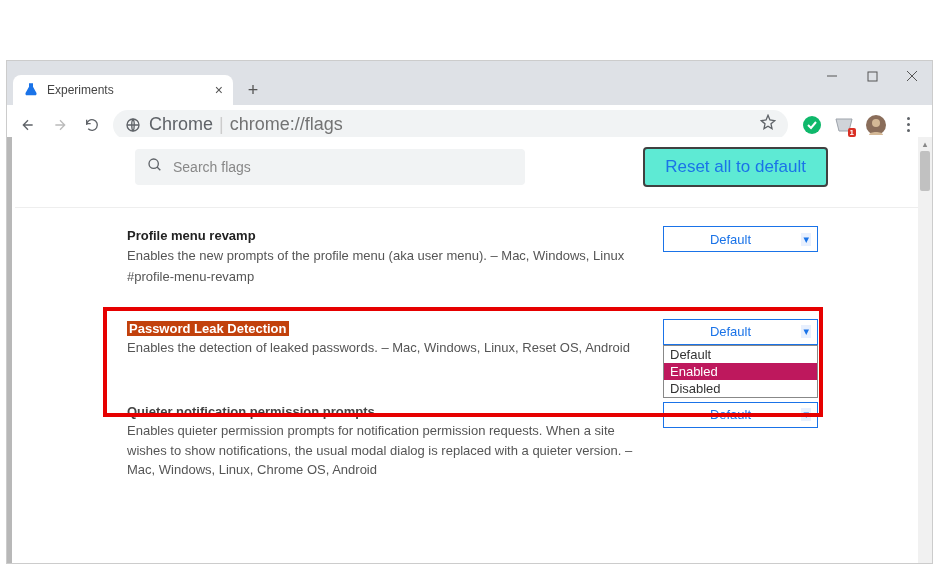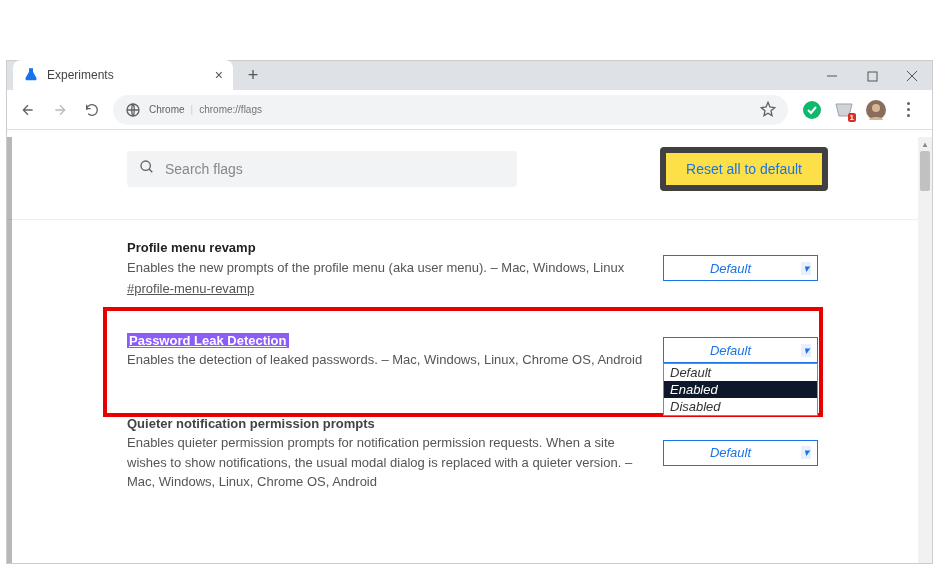--- a/index.html
+++ b/index.html
@@ -1,69 +1,69 @@
 <!DOCTYPE html>
 <html><head>
   <meta charset="utf-8">
   <style>
     * { margin: 0; padding: 0; box-sizing: border-box; font-family: "Segoe UI", Arial, sans-serif; }
     body { background: #fff; }
     .window { width: 933px; height: 564px; position: relative; background: #fff; }
     .browser { position: absolute; left: 6px; top: 60px; right: 0; bottom: 0; border: 1px solid #ccc; background: #fff; }
-    .titlebar { height: 29px; background: #dee1e6; display: flex; align-items: flex-end; position: relative; }
+    .titlebar { height: 44px; background: #dee1e6; display: flex; align-items: flex-end; position: relative; }
     .tab { background: #fff; height: 30px; margin-left: 6px; border-radius: 8px 8px 0 0; display: flex; align-items: center; padding: 0 10px 0 10px; width: 220px; font-size: 12px; color: #444; position: relative; }
     .tab-icon { width: 16px; height: 16px; margin-right: 8px; color: #1a73e8; }
     .tab-close { margin-left: auto; font-size: 14px; color: #555; cursor: pointer; }
     .new-tab { width: 28px; height: 28px; display: flex; align-items: center; justify-content: center; font-size: 18px; color: #555; margin-left: 6px; margin-bottom: 1px; cursor: pointer; }
     .win-controls { position: absolute; right: 0; top: 0; height: 30px; display: flex; }
     .win-btn { width: 40px; display: flex; align-items: center; justify-content: center; color: #555; cursor: pointer; }
     .toolbar { height: 40px; border-bottom: 1px solid #e0e0e0; display: flex; align-items: center; padding: 0 6px; gap: 2px; background: #fff; }
     .nav-btn { width: 30px; height: 30px; display: flex; align-items: center; justify-content: center; color: #5f6368; border-radius: 50%; cursor: pointer; }
     .nav-btn.disabled { color: #bbb; }
-    .address-bar { flex: 1; height: 30px; background: #f1f3f4; border-radius: 15px; display: flex; align-items: center; padding: 0 12px; margin: 0 4px; font-size: 10px; color: #5f6368; }
+    .address-bar { flex: 1; height: 30px; background: #f1f3f4; border-radius: 15px; display: flex; align-items: center; padding: 0 12px; margin: 0 4px; font-size: 18px; color: #5f6368; }
     .addr-icon { width: 16px; height: 16px; margin-right: 8px; color: #5f6368; }
     .addr-text { color: #737373; }
     .addr-prefix { font-weight: 500; }
     .addr-sep { color: #ccc; margin: 0 6px; }
     .star-icon { margin-left: auto; color: #5f6368; cursor: pointer; }
     .ext-icons { display: flex; align-items: center; gap: 12px; padding: 0 8px; }
     .ext { width: 20px; height: 20px; cursor: pointer; position: relative; }
     .menu-dots { width: 20px; display: flex; flex-direction: column; align-items: center; gap: 3px; cursor: pointer; }
     .menu-dots span { width: 3px; height: 3px; border-radius: 50%; background: #5f6368; }
 
     .viewport { position: absolute; top: 76px; left: 0; right: 0; bottom: 0; overflow: hidden; background: #fff; }
     .scrollbar-track { position: absolute; right: 0; top: 0; width: 14px; height: 100%; background: #f1f1f1; }
     .scrollbar-thumb { position: absolute; right: 2px; top: 0; width: 10px; height: 40px; background: #c1c1c1; border-radius: 2px; }
     .scrollbar-arrow { position: absolute; right: 0; width: 14px; height: 14px; display:flex; align-items:center; justify-content:center; font-size: 9px; color: #888;}
     .scrollbar-arrow.up { top: 0; }
 
     .flags-content { padding: 0 0 0 0; margin-right: 14px; }
     .left-edge { position: absolute; left: 0; top: 76px; width: 5px; bottom: 0; background: #333; opacity: 0.35; }
 
-    .topbar { display: flex; align-items: center; padding: 10px 90px 28px 120px; border-bottom: 1px solid #eee; gap: 31px; }
+    .topbar { display: flex; align-items: center; padding: 10px 90px 20px 120px; border-bottom: 1px solid #eee; gap: 31px; margin-left: 8px; }
     .search-container { flex: 1; max-width: 390px; background: #f1f3f4; border-radius: 4px; height: 36px; display: flex; align-items: center; padding: 0 12px; }
     .search-icon { color: #5f6368; margin-right: 10px; }
     .search-input { border: none; background: transparent; outline: none; font-size: 14px; flex: 1; color: #333; }
     .search-input::placeholder { color: #888; }
-    .reset-btn { margin-left: auto; border: 6px solid #404040; background: #fde047; color: #1a73e8; font-size: 14px; font-weight: 500; padding: 8px 20px; border-radius: 4px; cursor: pointer; }
+    .reset-btn { margin-left: auto; border: 2px solid #404040; background: #5eead4; color: #1a73e8; font-size: 17px; font-weight: 500; padding: 8px 20px; border-radius: 4px; cursor: pointer; }
 
     .flags-list { padding: 18px 100px 0 120px; }
-    .flag-item { display: flex; gap: 20px; margin-bottom: 32px; position: relative; align-items: center; }
+    .flag-item { display: flex; gap: 20px; margin-bottom: 32px; position: relative; }
     .flag-text { flex: 1; font-size: 13px; color: #555; line-height: 1.5; }
     .flag-title { font-weight: 600; color: #222; font-size: 13px; display: inline; }
-    .flag-title.highlighted { background: #8b5cf6; color: #fff; padding: 0 2px; text-decoration: underline; }
+    .flag-title.highlighted { background: #c2410c; color: #fff; padding: 0 2px; }
     .flag-desc { color: #555; }
-    .flag-hash { text-decoration: underline; color: #555; cursor: pointer; display: inline-block; margin-top: 2px; }
-    .flag-select-wrap { width: 155px; position: relative; font-style: italic; }
+    .flag-hash { color: #555; cursor: pointer; display: inline-block; margin-top: 2px; }
+    .flag-select-wrap { width: 155px; position: relative; }
     .flag-select { width: 100%; height: 26px; border: 1px solid #1a73e8; background: #fff; color: #1a73e8; font-size: 13px; text-align: center; padding: 0 20px 0 0; cursor: pointer; position: relative; display: flex; align-items: center; justify-content: center; }
     .flag-select::after { content: "▾"; position: absolute; right: 6px; color: #1a73e8; font-size: 11px; background:#e8f0fe; padding: 0 2px;}
     
     .dropdown-open { position: absolute; top: 26px; left: 0; width: 100%; border: 1px solid #888; background: #fff; z-index: 10; }
     .dropdown-option { font-size: 13px; color: #333; padding: 1px 6px; cursor: pointer; }
-    .dropdown-option.selected { background: #0f172a; color: #fff; }
+    .dropdown-option.selected { background: #be185d; color: #fff; }
 
     .highlight-box { position: absolute; border: 4px solid #e60000; left: 96px; top: 170px; width: 720px; height: 110px; pointer-events: none; }
     .quieter-title { color: #444; font-size: 13px; font-weight: 600; }
     
     svg.icn { width: 16px; height: 16px; }
   </style>
 </head>
 <body>
 
 <div class="window">
@@ -187,21 +187,21 @@
             <div class="flag-select-wrap">
               <div class="flag-select">
                 <span>Default</span>
               </div>
             </div>
           </div>
 
           <div class="flag-item">
             <div class="flag-text">
               <span class="flag-title highlighted">Password Leak Detection</span><br>
-              <span class="flag-desc">Enables the detection of leaked passwords. – Mac, Windows, Linux, Chrome OS, Android</span><br>
+              <span class="flag-desc">Enables the detection of leaked passwords. – Mac, Windows, Linux, Reset OS, Android</span><br>
             </div>
             <div class="flag-select-wrap">
               <div class="flag-select">
                 <span>Default</span>
               </div>
               <div class="dropdown-open">
                 <div class="dropdown-option">Default</div>
                 <div class="dropdown-option selected">Enabled</div>
                 <div class="dropdown-option">Disabled</div>
               </div>

